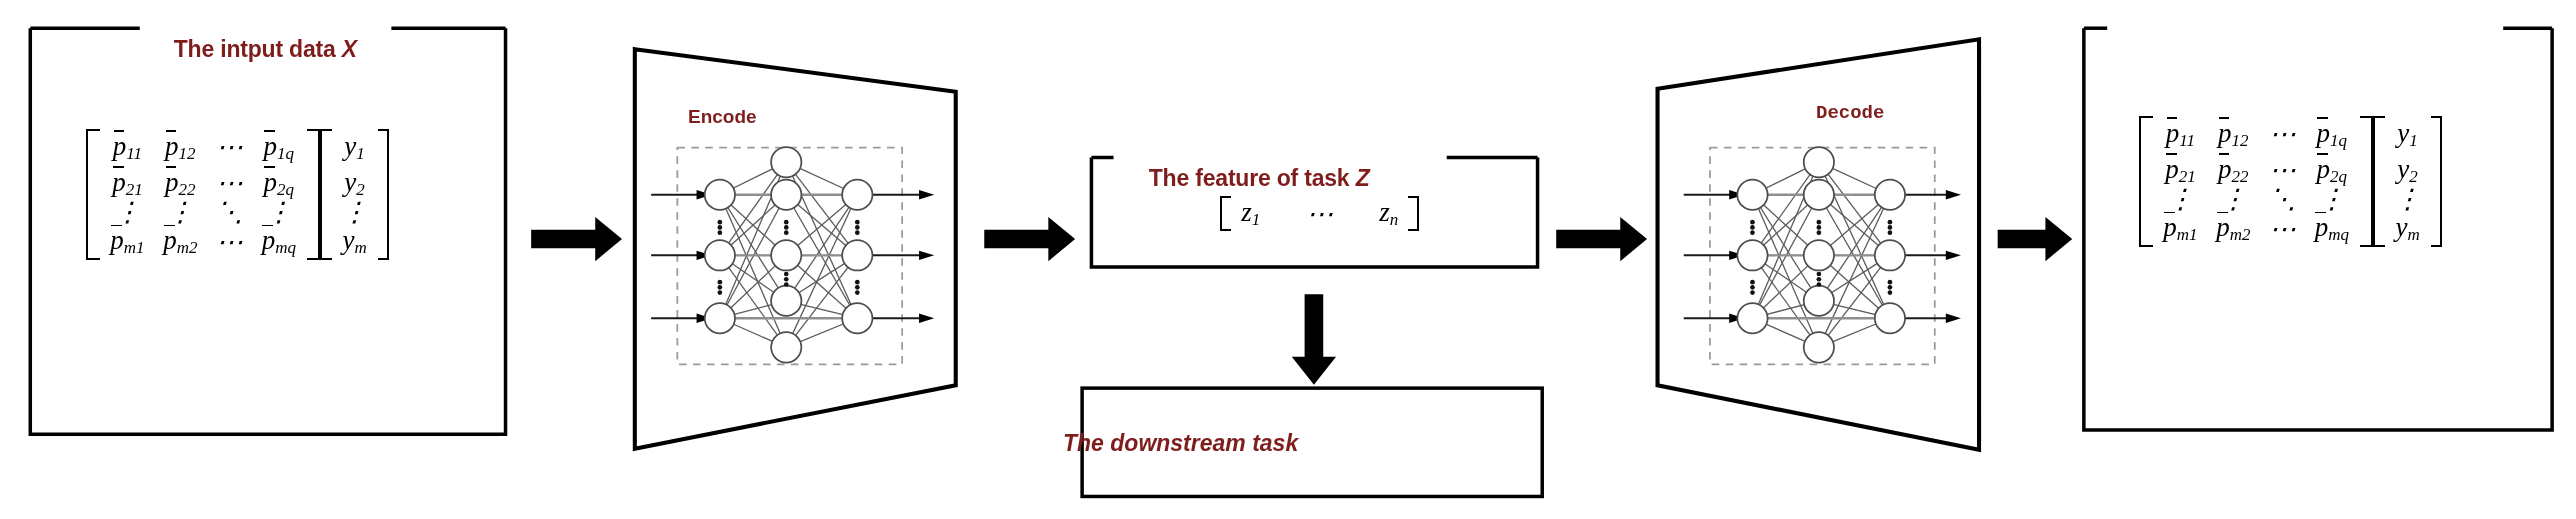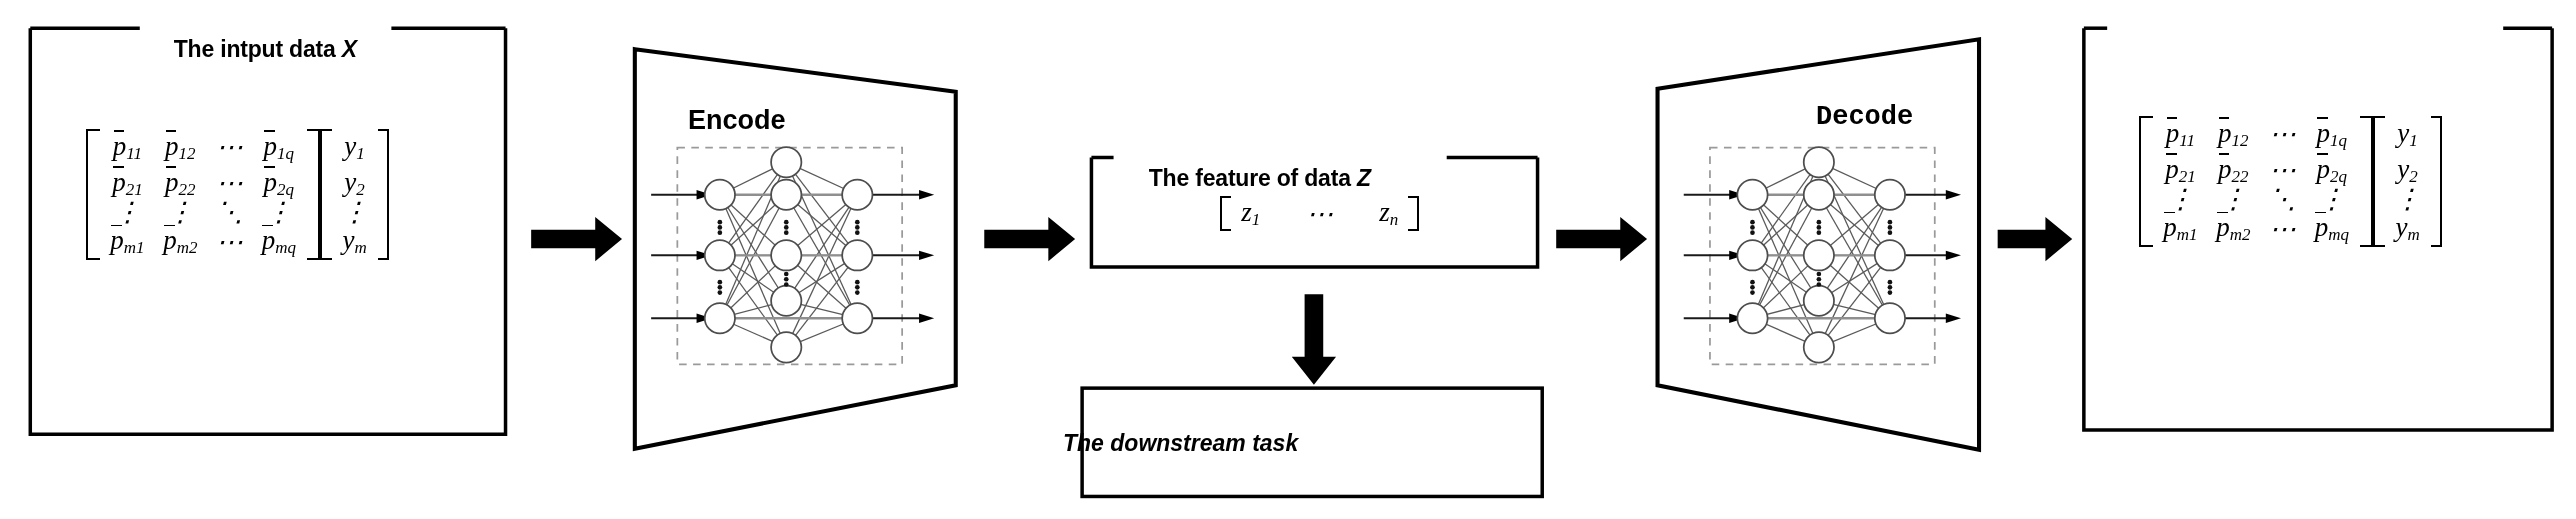--- a/index.html
+++ b/index.html
@@ -9,25 +9,25 @@
   .boxline{fill:none;stroke:#000;stroke-width:6;}
   .trap{fill:#fff;stroke:#000;stroke-width:7;stroke-linejoin:miter;}
   .dashbox{fill:none;stroke:#9a9a9a;stroke-width:3;stroke-dasharray:13 11;}
   .node{fill:#fff;stroke:#4d4d4d;stroke-width:3;}
   .edge{stroke:#5a5a5a;stroke-width:2.2;fill:none;}
   .flowline{stroke:#8f8f8f;stroke-width:4;fill:none;}
   .inarrow{stroke:#1a1a1a;stroke-width:3.5;fill:none;}
   .dotcol{fill:#111;}
   .bigarrow{fill:#000;}
 
-  .lbl{position:absolute;color:#000000;font-weight:bold;white-space:pre;
+  .lbl{position:absolute;color:#7f1d1d;font-weight:bold;white-space:pre;
        font-family:"Liberation Sans",sans-serif;line-height:1;}
   .title-lbl{font-size:23px;letter-spacing:-0.2px;}
   .title-ital{font-style:italic;}
-  .trap-lbl{font-size:27px;}
+  .trap-lbl{font-size:19px;}
   .task-lbl{font-size:23px;}
 
   .mtx{position:absolute;font-family:"Liberation Serif",serif;color:#000;padding-left:31px;}
   .mtx table{border-collapse:collapse;}
   .mtx td{font-family:"Liberation Serif",serif;font-style:italic;
           font-size:27px;text-align:center;padding:1.7px 9.3px;white-space:nowrap;}
   .brk{position:absolute;border-top:2.9px solid #000;border-bottom:2.9px solid #000;}
   .brk.l{border-left:2.9px solid #000;}
   .brk.r{border-right:2.9px solid #000;}
   sub{font-size:0.63em;font-style:italic;vertical-align:-0.22em;letter-spacing:0px;}
@@ -361,21 +361,21 @@
               <td>y<sub>m</sub></td>
             </tr>
       </tbody>
         </table>
     </div>
   </div>
 
   <div class="lbl trap-lbl" style="left:688px;top:107px;">Encode</div>
 
   <div class="lbl title-lbl" style="left:1124px;top:144px;">
-    <span>The feature of data </span><span class="title-ital">Z</span>
+    <span>The feature of task </span><span class="title-ital">Z</span>
   </div>
 
   <div class="mtx" style="left:1189px;top:196px;">
     <div style="position:relative;display:inline-block;">
       <div class="brk l" style="left:0;top:0;bottom:0;width:9.3px;"></div>
       <div class="brk r" style="right:0;top:0;bottom:0;width:9.3px;"></div>
       <table style="margin:0 13px;">
         <tbody>
             <tr>
           <td style="padding:1.2px 23px 1.2px 8.2px;">z<sub>1</sub></td>

